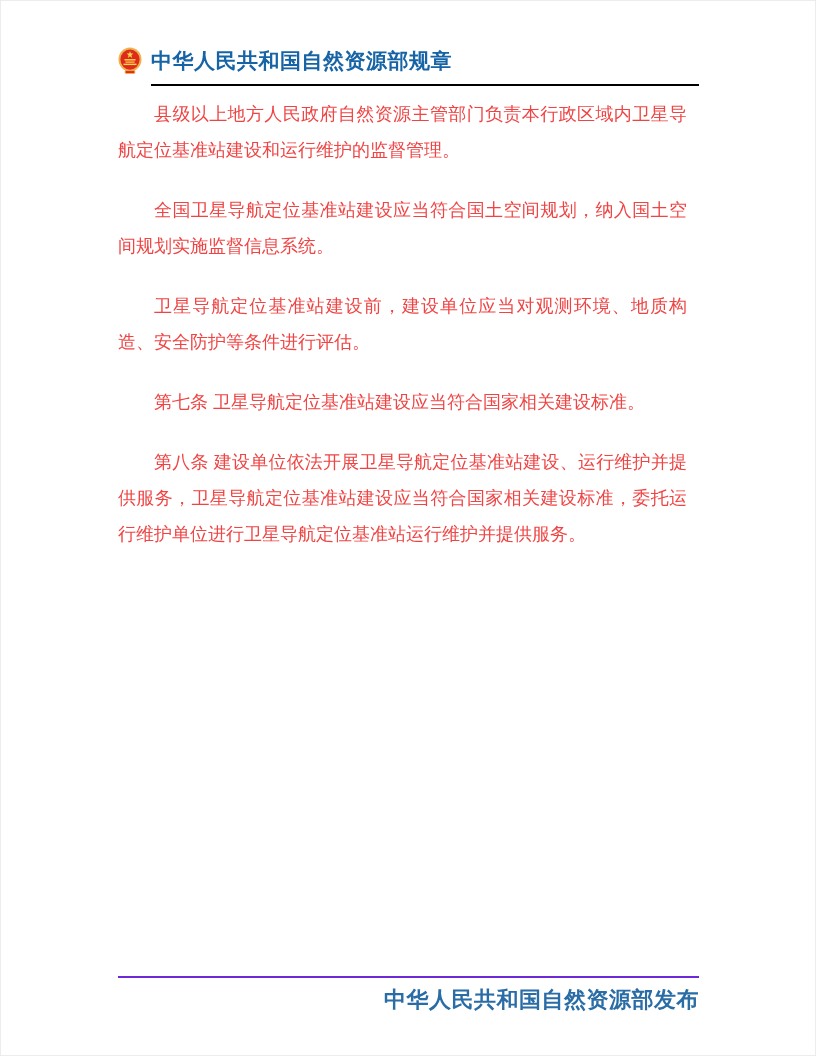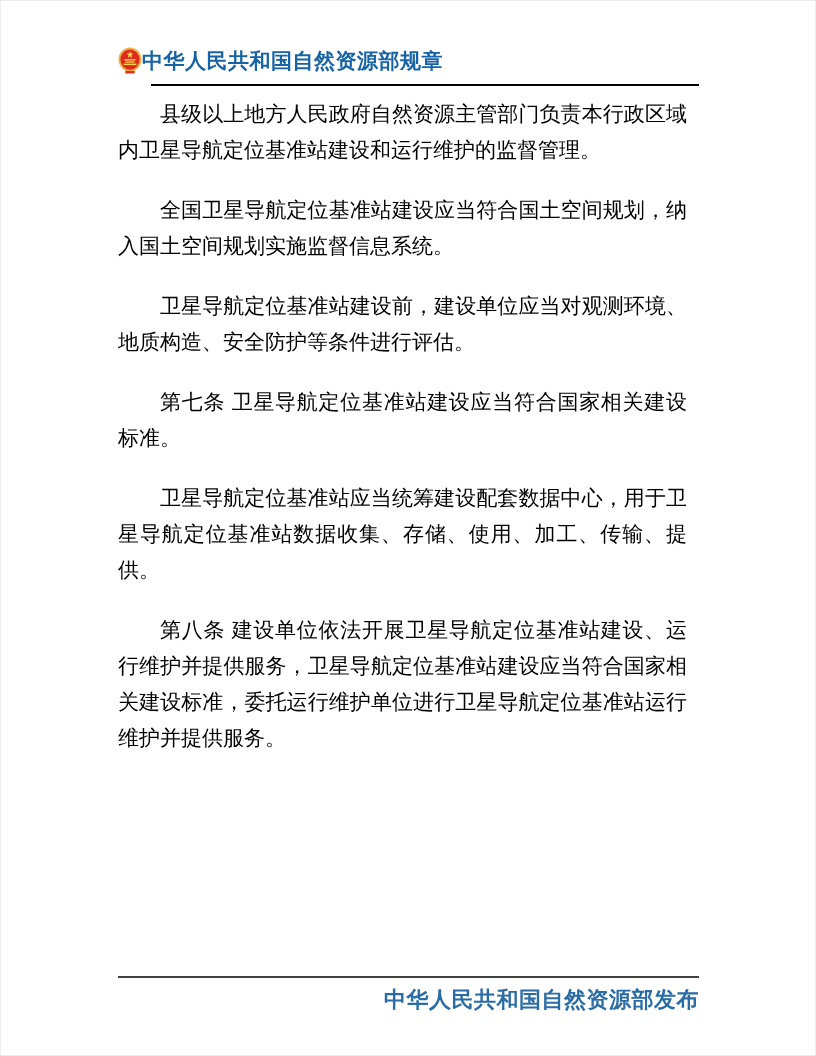--- a/index.html
+++ b/index.html
@@ -13,20 +13,21 @@
     box-sizing: border-box;
     width: 816px; height: 1056px;
     background: #ffffff;
     border: 1px solid #ececec;
     padding: 46px 116px 0 117px;
     position: relative;
   }
   .doc-header {
     display: flex;
     align-items: center;
+    gap: 9px;
     font-family: Liberation Serif, serif;
   }
   .doc-header .emblem { flex: 0 0 auto; line-height: 0; }
   .doc-title {
     font-size: 21px;
     font-weight: bold;
     color: #1663a5;
     letter-spacing: 0.5px;
     white-space: nowrap;
   }
@@ -35,32 +36,32 @@
     margin-top: 9px;
     border-bottom: 2px solid #000;
     height: 0;
   }
   .doc-body {
     margin-top: 10px;
     color: #111111;
   }
   .doc-body p {
     margin: 0 12px 24px 0;
-    font-size: 21px;
+    font-size: 18px;
     line-height: 36px;
     text-align: justify;
     text-indent: 2em;
-    color: #000000;
+    color: #ef4444;
   }
   .doc-footer {
     position: absolute;
     left: 117px;
     right: 116px;
     top: 975px;
-    border-top: 2px solid #404040;
+    border-top: 2px solid #6d28d9;
     padding-top: 7px;
     text-align: right;
   }
   .publisher {
     font-size: 22px;
     font-weight: bold;
     color: #2a6ca5;
     letter-spacing: 0.5px;
   }
 </style>
@@ -84,21 +85,20 @@
     <span class="doc-title">中华人民共和国自然资源部规章</span>
   </div>
 
   <div class="header-rule"></div>
 
   <div class="doc-body">
     <p>县级以上地方人民政府自然资源主管部门负责本行政区域内卫星导航定位基准站建设和运行维护的监督管理。</p>
     <p>全国卫星导航定位基准站建设应当符合国土空间规划，纳入国土空间规划实施监督信息系统。</p>
     <p>卫星导航定位基准站建设前，建设单位应当对观测环境、地质构造、安全防护等条件进行评估。</p>
     <p>第七条 卫星导航定位基准站建设应当符合国家相关建设标准。</p>
-    <p>卫星导航定位基准站应当统筹建设配套数据中心，用于卫星导航定位基准站数据收集、存储、使用、加工、传输、提供。</p>
     <p>第八条 建设单位依法开展卫星导航定位基准站建设、运行维护并提供服务，卫星导航定位基准站建设应当符合国家相关建设标准，委托运行维护单位进行卫星导航定位基准站运行维护并提供服务。</p>
   </div>
 
   <div class="doc-footer">
     <span class="publisher">中华人民共和国自然资源部发布</span>
   </div>
 
 </div>
 
 </body></html>

